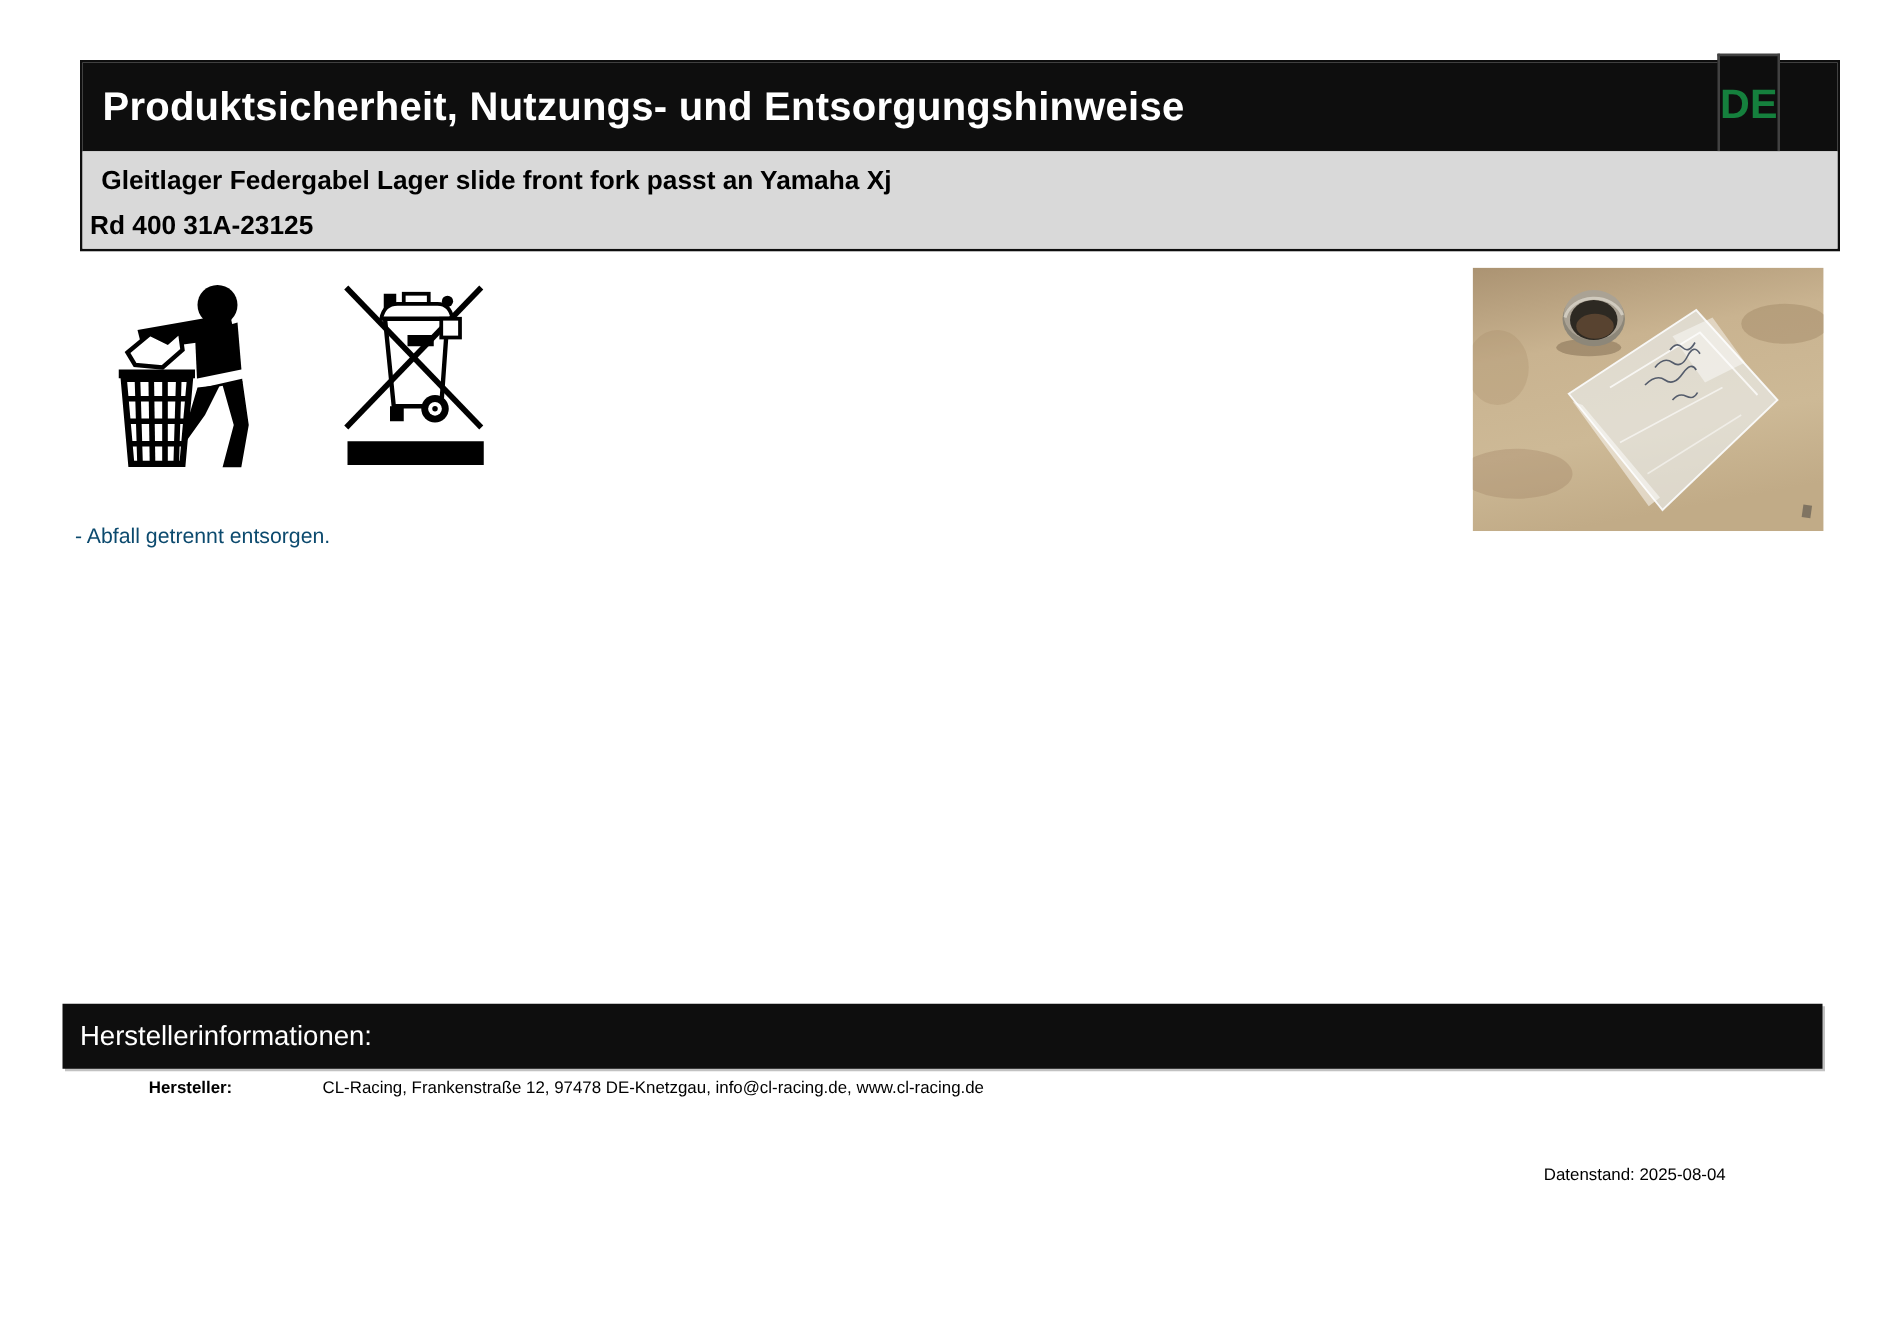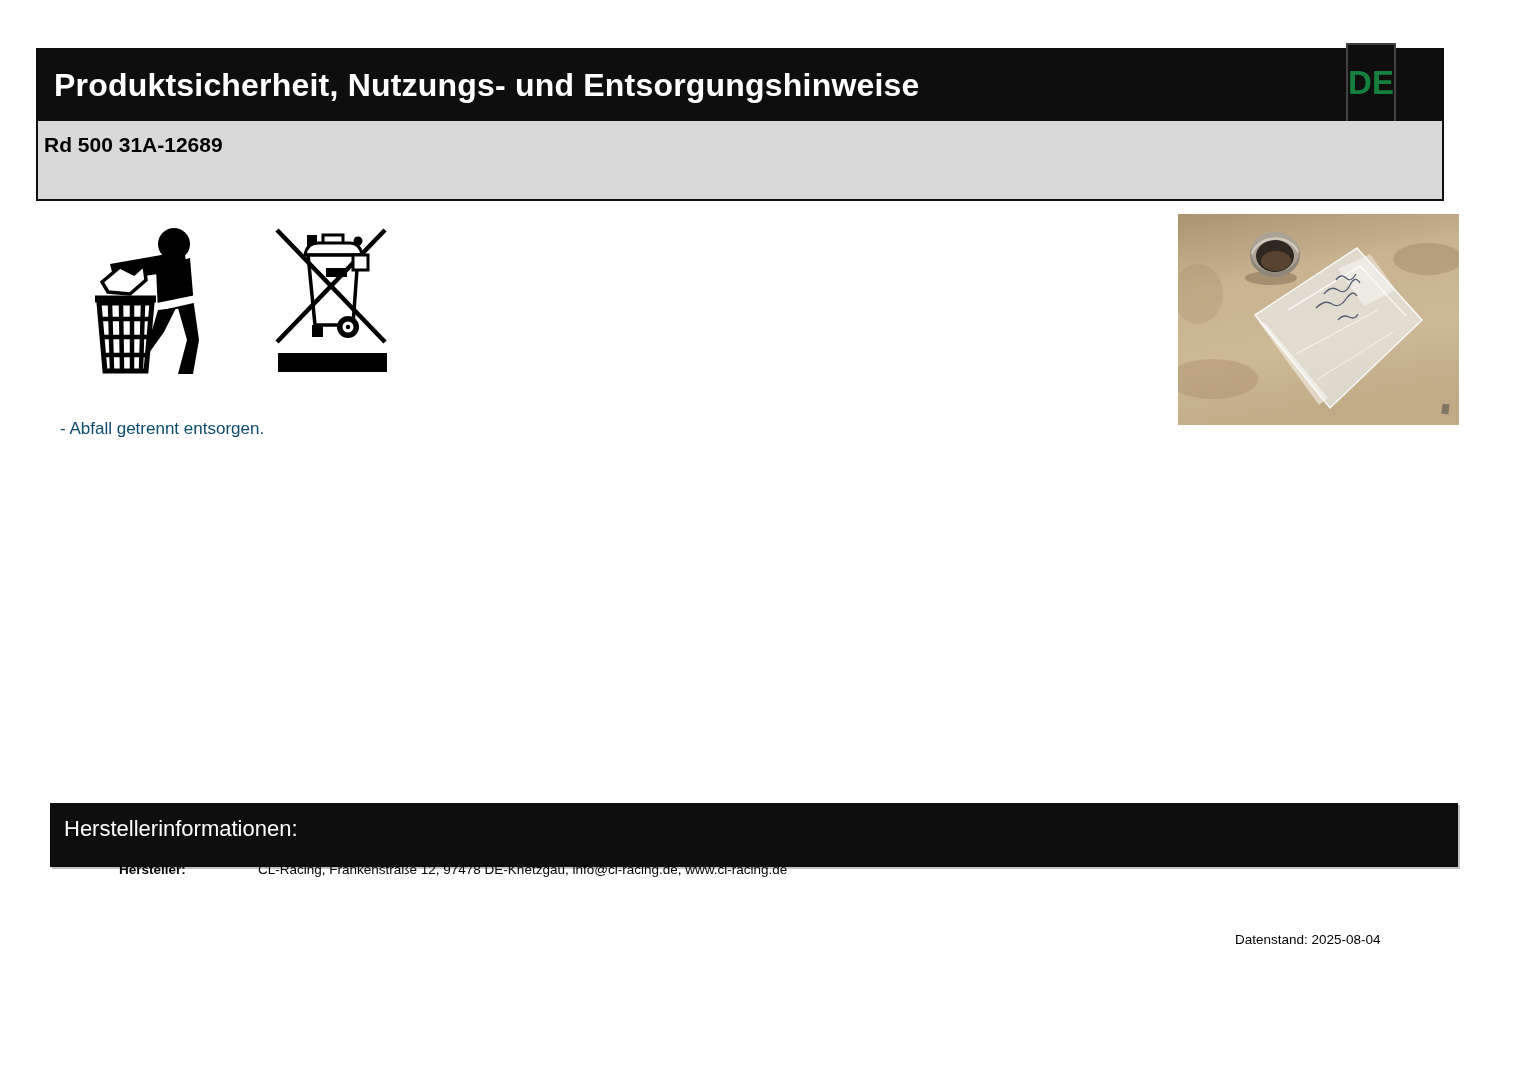--- a/index.html
+++ b/index.html
@@ -4,21 +4,21 @@
 <style>
   html,body{margin:0;padding:0;}
   body{
     width:1520px;height:1075px;background:#ffffff;overflow:hidden;position:relative;
     font-family:"Liberation Sans","DejaVu Sans",sans-serif;color:#000;
   }
   .abs{position:absolute;}
 
   
   .header-box{
-    left:36px;top:48px;width:1408px;height:153px;
+    left:64px;top:48px;width:1408px;height:153px;
     border:2px solid #0e0e0e;box-sizing:border-box;background:#d9d9d9;
   }
   .title-bar{
     position:relative;height:71px;background:#0e0e0e;overflow:visible;
   }
   .title-bar h1{
     margin:0;padding-left:16px;line-height:71px;font-size:32px;font-weight:bold;color:#fff;
     white-space:nowrap;letter-spacing:.2px;
   }
   .de-badge{
@@ -38,40 +38,41 @@
   .weee{left:270px;top:226px;width:120px;height:148px;}
 
   
   .notes{left:60px;top:410px;font-size:17px;line-height:38px;color:#0c4a6e;}
 
   
   .photo{left:1178px;top:214px;width:281px;height:211px;overflow:hidden;}
 
   
   .manu-bar{
-    left:50px;top:803px;width:1408px;height:64px;background:#0e0e0e;box-sizing:border-box;
+    left:50px;top:803px;width:1408px;height:52px;background:#0e0e0e;box-sizing:border-box;
     color:#fff;font-size:22px;font-weight:400;line-height:52px;padding-left:14px;
     box-shadow:2px 2px 0 rgba(120,120,120,.45);
   }
   .manu-label{left:83px;top:862px;font-size:13.5px;font-weight:bold;margin-left:36px;}
   .manu-value{left:258px;top:862px;font-size:13.5px;}
 
   .datenstand{left:1235px;top:932px;font-size:13.5px;text-align:center;}
 </style>
 </head>
 <body>
 
 <div class="abs header-box">
   <div class="title-bar">
     <h1>Produktsicherheit, Nutzungs- und Entsorgungshinweise</h1>
     <div class="de-badge">DE</div>
   </div>
   <div class="header-sub">
     <div class="product-name">
-      <div class="pn-line2">Rd 500 31A-12689</div>
+      <div class="pn-line1">Gleitlager Federgabel Lager slide front fork passt an Yamaha Xj</div>
+      <div class="pn-line2">Rd 400 31A-23125</div>
     </div>
   </div>
 </div>
 
 <div class="abs tidyman">
   <svg width="108" height="154" viewBox="0 0 108 154" xmlns="http://www.w3.org/2000/svg">
 
     <circle cx="80" cy="24" r="16" fill="#000"></circle>
 
     <polygon points="16,44 90,31 94,50 20,60" fill="#000"></polygon>

